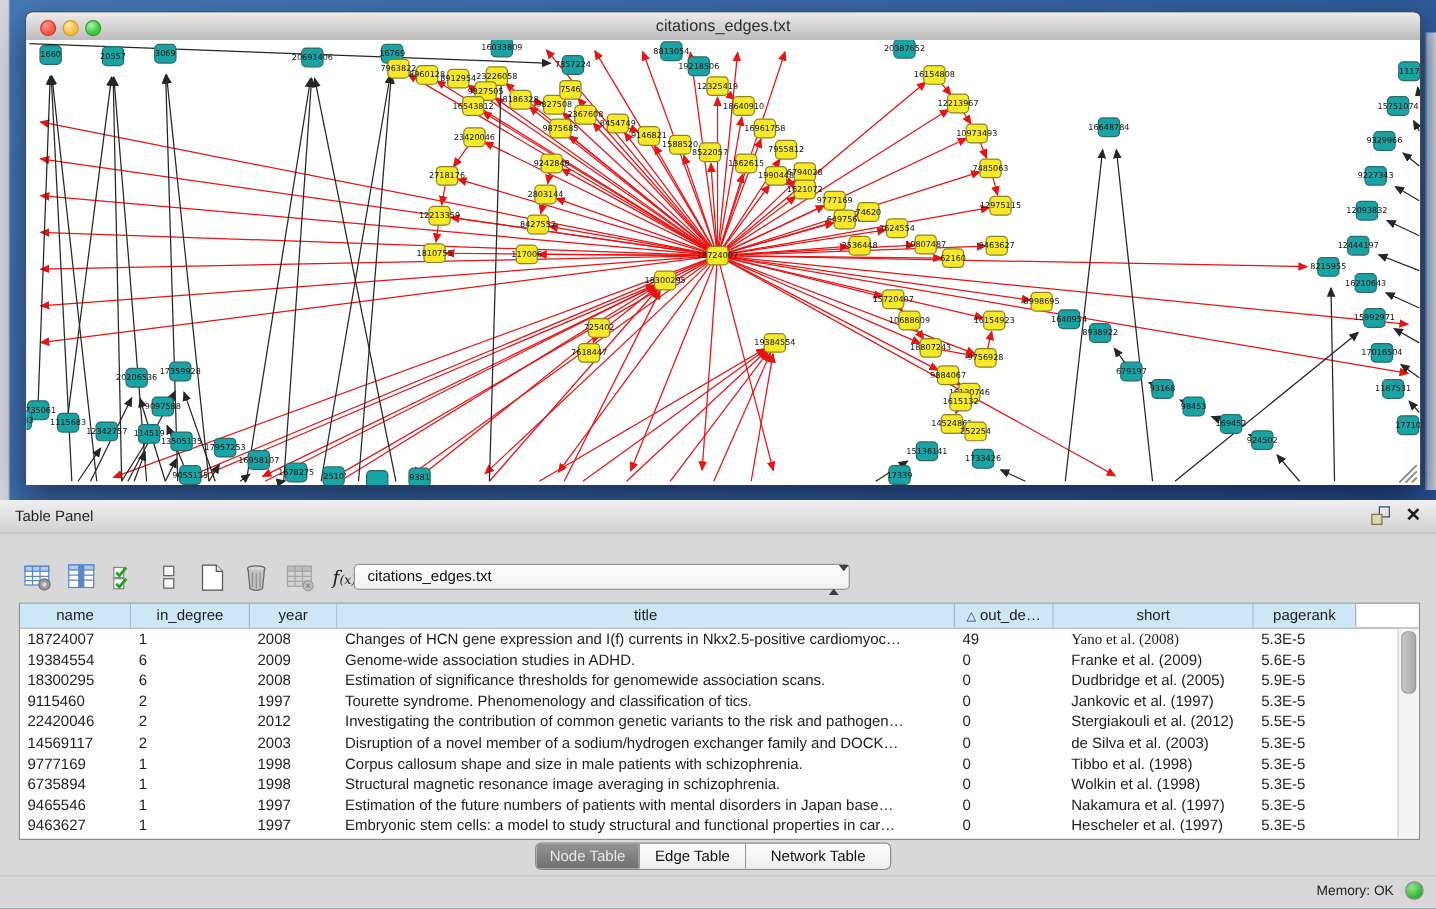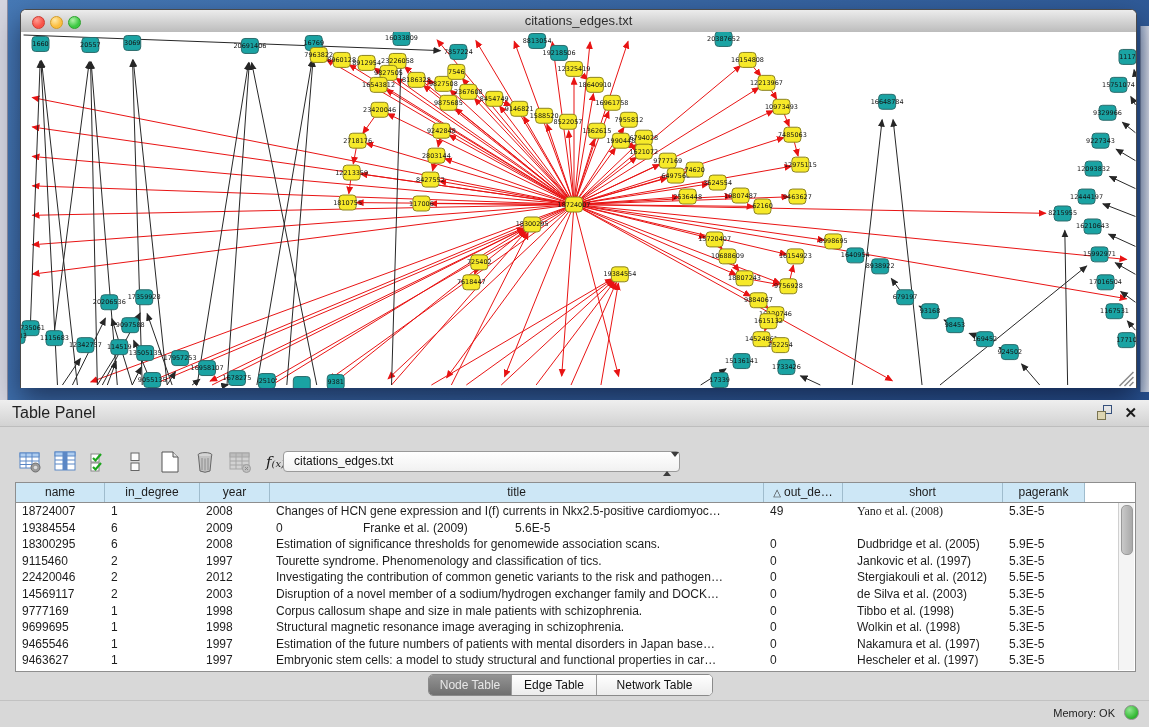--- a/index.html
+++ b/index.html
@@ -22,21 +22,21 @@
   .tl{position:absolute;top:6px;width:13px;height:13px;border-radius:50%;box-sizing:border-box;}
   .tl.red{left:11px;background:radial-gradient(circle at 35% 30%,#ff9a90,#f85449 60%);border:1px solid #ce3a30;}
   .tl.yel{left:29px;background:radial-gradient(circle at 35% 30%,#ffe9a8,#fbbd3e 60%);border:1px solid #d49c24;}
   .tl.grn{left:47px;background:radial-gradient(circle at 35% 30%,#b0f0a8,#3dc943 60%);border:1px solid #2aa22a;}
   .canvas{position:absolute;left:0;top:22px;right:0;bottom:0;background:#fff;overflow:hidden;}
   .canvas svg{position:absolute;left:0;top:0;}
   
   .table-panel{position:absolute;left:0;top:400px;width:1149px;height:327px;background:#d8d8d8;}
   .panel-header{position:absolute;left:0;top:0;width:100%;height:26px;
     background:linear-gradient(#efefef,#d2d2d2);border-bottom:1px solid #bdbdbd;}
-  .panel-title{position:absolute;left:12px;top:0;height:26px;line-height:26px;font-size:16px;color:#1f1f1f;}
+  .panel-title{position:absolute;left:12px;top:0;height:26px;line-height:26px;font-size:12px;color:#1f1f1f;}
   .panel-btns{position:absolute;right:12px;top:5px;display:flex;gap:12px;align-items:center;}
   .float-ic{position:relative;width:15px;height:15px;display:inline-block;}
   .float-ic .sq-b{position:absolute;right:0;top:0;width:9px;height:9px;border:1px solid #35507c;box-sizing:border-box;}
   .float-ic .sq-f{position:absolute;left:0;bottom:0;width:9px;height:9px;background:#ded6b2;border:1px solid #7a7450;box-sizing:border-box;}
   .close-x{font-size:15px;font-weight:bold;color:#1a1a1a;line-height:15px;cursor:default;}
   
   .toolbar{position:absolute;left:18px;top:47px;height:30px;display:flex;align-items:center;gap:11px;}
   .tb-ic{width:24px;height:24px;display:inline-block;}
   .fx{font-size:15px;color:#1a1a1a;font-family:"DejaVu Serif",serif;font-style:italic;margin-left:3px;}
   .fx .sm{font-size:10px;}
@@ -784,20 +784,21 @@
           <div class="td" style="width: 70px;">2008</div>
           <div class="td" style="width: 494px;">Changes of HCN gene expression and I(f) currents in Nkx2.5-positive cardiomyoc…</div>
           <div class="td" style="width: 79px;">49</div>
           <div class="td" style="width: 160px; padding-left: 14px; font-family: Liberation Serif, serif;">Yano et al. (2008)</div>
           <div class="td" style="width: 82px;">5.3E-5</div>
         </div>
         <div class="trow">
           <div class="td" style="width: 89px;">19384554</div>
           <div class="td" style="width: 95px;">6</div>
           <div class="td" style="width: 70px;">2009</div>
+          <div class="td" style="width: 494px;">Genome-wide association studies in ADHD.</div>
           <div class="td" style="width: 79px;">0</div>
           <div class="td" style="width: 160px; padding-left: 14px;">Franke et al. (2009)</div>
           <div class="td" style="width: 82px;">5.6E-5</div>
         </div>
         <div class="trow">
           <div class="td" style="width: 89px;">18300295</div>
           <div class="td" style="width: 95px;">6</div>
           <div class="td" style="width: 70px;">2008</div>
           <div class="td" style="width: 494px;">Estimation of significance thresholds for genomewide association scans.</div>
           <div class="td" style="width: 79px;">0</div>
@@ -834,21 +835,21 @@
         <div class="trow">
           <div class="td" style="width: 89px;">9777169</div>
           <div class="td" style="width: 95px;">1</div>
           <div class="td" style="width: 70px;">1998</div>
           <div class="td" style="width: 494px;">Corpus callosum shape and size in male patients with schizophrenia.</div>
           <div class="td" style="width: 79px;">0</div>
           <div class="td" style="width: 160px; padding-left: 14px;">Tibbo et al. (1998)</div>
           <div class="td" style="width: 82px;">5.3E-5</div>
         </div>
         <div class="trow">
-          <div class="td" style="width: 89px;">9699695</div>
+          <div class="td" style="width: 89px;">6735894</div>
           <div class="td" style="width: 95px;">1</div>
           <div class="td" style="width: 70px;">1998</div>
           <div class="td" style="width: 494px;">Structural magnetic resonance image averaging in schizophrenia.</div>
           <div class="td" style="width: 79px;">0</div>
           <div class="td" style="width: 160px; padding-left: 14px;">Wolkin et al. (1998)</div>
           <div class="td" style="width: 82px;">5.3E-5</div>
         </div>
         <div class="trow">
           <div class="td" style="width: 89px;">9465546</div>
           <div class="td" style="width: 95px;">1</div>

